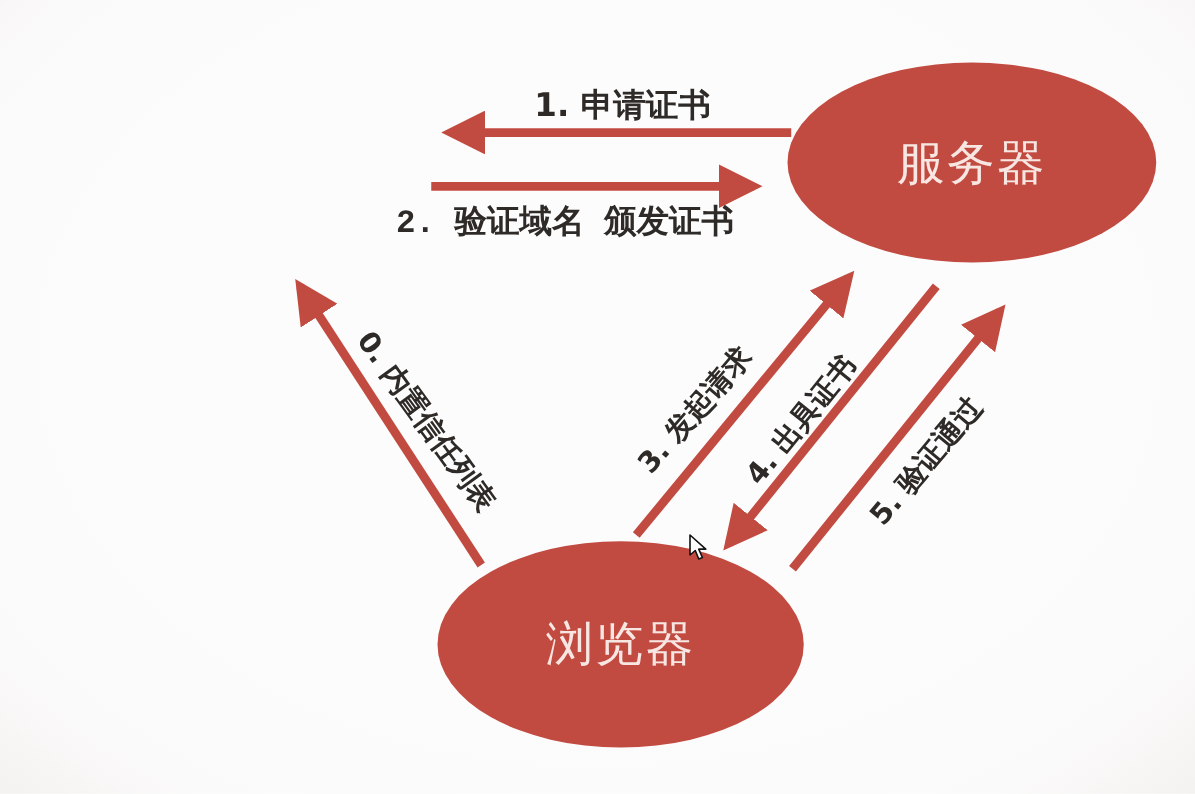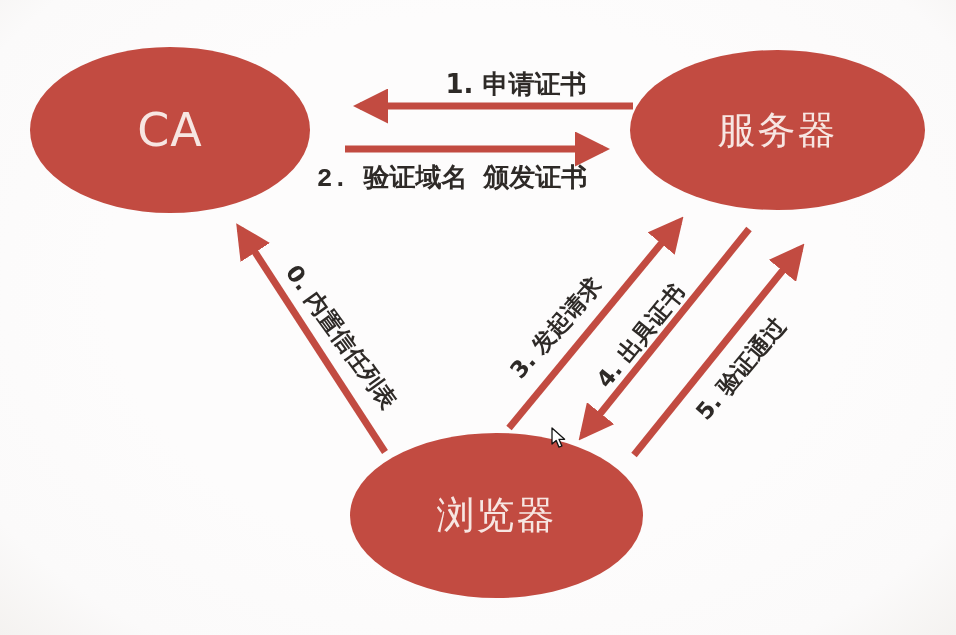--- a/index.html
+++ b/index.html
@@ -29,21 +29,21 @@
   .arrows{position:absolute;left:0;top:0;}
   .arrow{stroke:var(--shape);stroke-width:7;fill:none;}
   .arrowhead{fill:var(--shape);}
   .edge-label{
     position:absolute;
     transform:translate(-50%,-50%);
     color:var(--label-text);
     font-weight:bold;
     white-space:nowrap;
   }
-  #label-e1{left:516px;top:84px;font-size:26px;}
+  #label-e1{left:498px;top:84px;font-size:26px;}
   #label-e2{left:452px;top:177px;font-size:26px;font-family:Liberation Mono, monospace;}
   #label-e0{left:341px;top:337px;font-size:23px;transform:translate(-50%,-50%) rotate(54deg);}
   #label-e3{left:556px;top:328px;font-size:23px;transform:translate(-50%,-50%) rotate(-49deg);}
   #label-e4{left:641px;top:336px;font-size:23px;transform:translate(-50%,-50%) rotate(-51deg);}
   #label-e5{left:741px;top:369px;font-size:23px;transform:translate(-50%,-50%) rotate(-50deg);}
   .cursor{position:absolute;left:551px;top:427px;}
 </style>
 </head>
 <body>
 
@@ -56,23 +56,20 @@
       </marker>
     </defs>
     <line class="arrow" x1="633" y1="106" x2="360" y2="106" marker-end="url(#ah)"></line>
     <line class="arrow" x1="345" y1="149" x2="603" y2="149" marker-end="url(#ah)"></line>
     <line class="arrow" x1="385" y1="452" x2="240" y2="229" marker-end="url(#ah)"></line>
     <line class="arrow" x1="509" y1="428" x2="679" y2="222" marker-end="url(#ah)"></line>
     <line class="arrow" x1="749" y1="229" x2="583" y2="435" marker-end="url(#ah)"></line>
     <line class="arrow" x1="634" y1="455" x2="800" y2="249" marker-end="url(#ah)"></line>
   </svg>
 
-  <div class="node" id="node-ca">
-    <span>CA</span>
-  </div>
   <div class="node" id="node-server">
     <span>服务器</span>
   </div>
   <div class="node" id="node-browser">
     <span>浏览器</span>
   </div>
 
   <div class="edge-label" id="label-e1">1. 申请证书</div>
   <div class="edge-label" id="label-e2">2. 验证域名 颁发证书</div>
   <div class="edge-label" id="label-e0">0. 内置信任列表</div>

